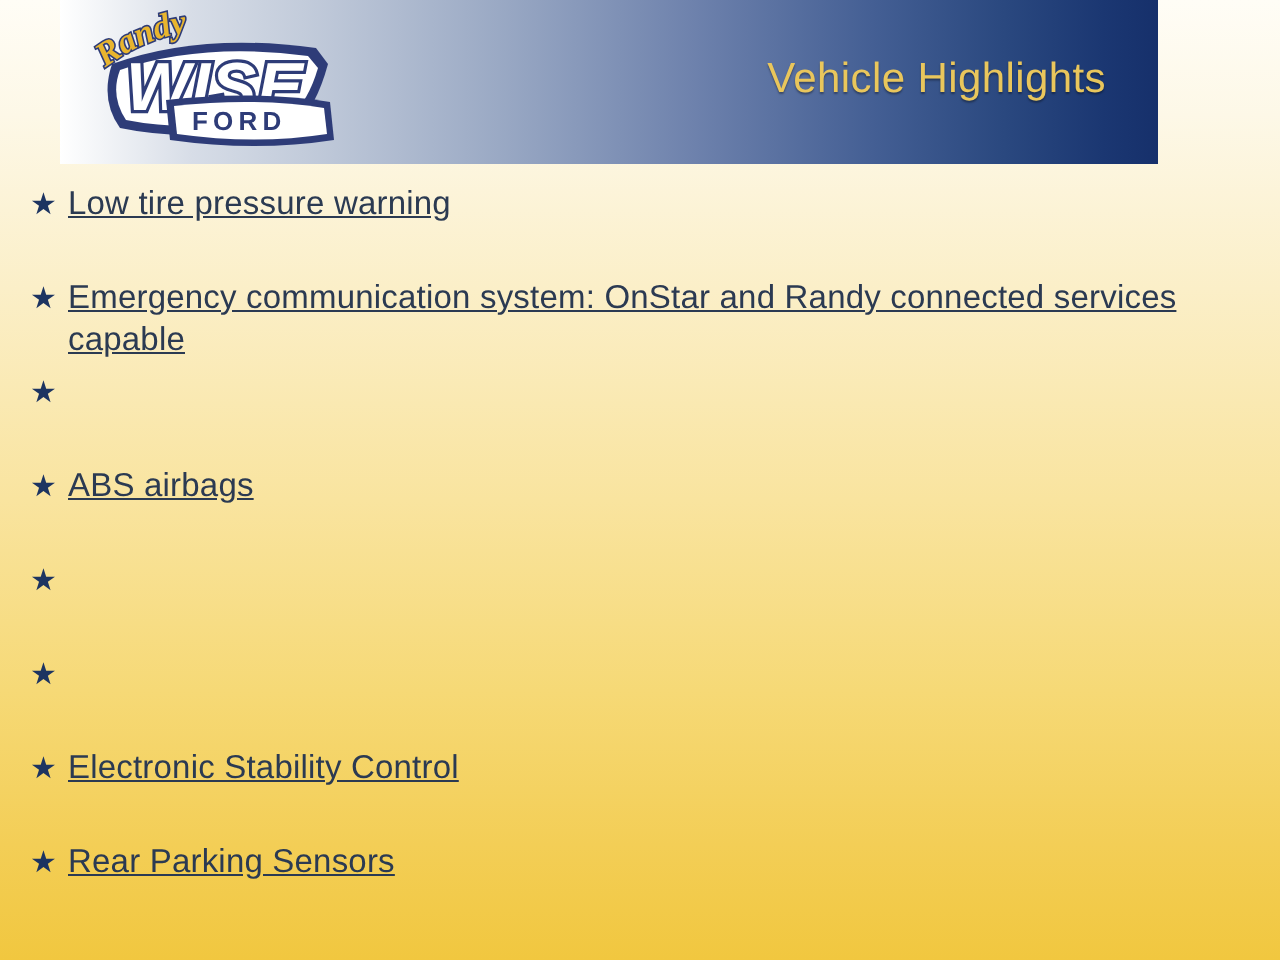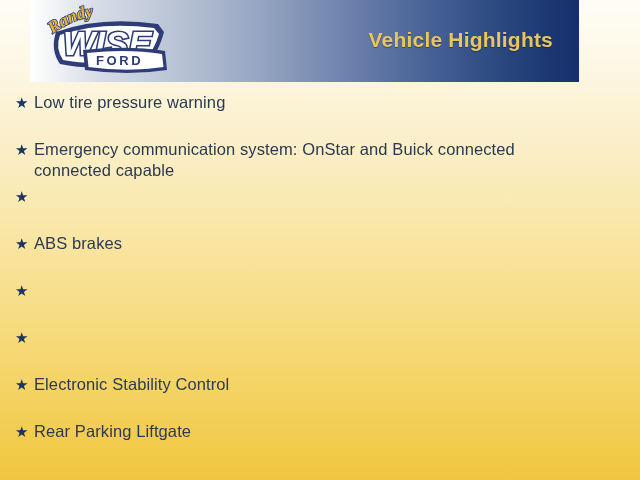--- a/index.html
+++ b/index.html
@@ -50,21 +50,21 @@
         #16306b 100%);
     overflow: hidden;
     margin-left: 30px;
   }
 
   #header-title {
     position: absolute;
     right: 26px;
     top: 28px;
     font-size: 21px;
-    font-weight: 700;
+    font-weight: 400;
     letter-spacing: 0.2px;
     color: #e9c65c;
     white-space: nowrap;
     text-shadow: 0 1px 1px rgba(0,0,0,0.35);
   }
 
   
   #logo {
     position: absolute;
     left: 6px;
@@ -105,20 +105,21 @@
   }
 
   .hl-text {
     flex: 1 1 auto;
     color: #2b3a52;
     font-size: 16.5px;
     line-height: 21px;
     padding-top: 2px;
     letter-spacing: 0.1px;
     max-width: 560px;
+    text-decoration: underline;
   }
 </style>
 </head>
 <body>
 
 <div id="page">
 
   <div id="header">
 
     <div id="logo">
@@ -147,44 +148,44 @@
 
   <ul id="highlights">
 
     <li class="hl-item">
       <span class="hl-star">★</span>
       <span class="hl-text">Low tire pressure warning</span>
     </li>
 
     <li class="hl-item">
       <span class="hl-star">★</span>
-      <span class="hl-text">Emergency communication system: OnStar and Buick connected connected capable</span>
+      <span class="hl-text">Emergency communication system: OnStar and Randy connected services capable</span>
     </li>
 
     <li class="hl-item">
       <span class="hl-star">★</span>
     </li>
 
     <li class="hl-item">
       <span class="hl-star">★</span>
-      <span class="hl-text">ABS brakes</span>
+      <span class="hl-text">ABS airbags</span>
     </li>
 
     <li class="hl-item">
       <span class="hl-star">★</span>
     </li>
 
     <li class="hl-item">
       <span class="hl-star">★</span>
     </li>
 
     <li class="hl-item">
       <span class="hl-star">★</span>
       <span class="hl-text">Electronic Stability Control</span>
     </li>
 
     <li class="hl-item">
       <span class="hl-star">★</span>
-      <span class="hl-text">Rear Parking Liftgate</span>
+      <span class="hl-text">Rear Parking Sensors</span>
     </li>
 
   </ul>
 </div>
 
 </body></html>

